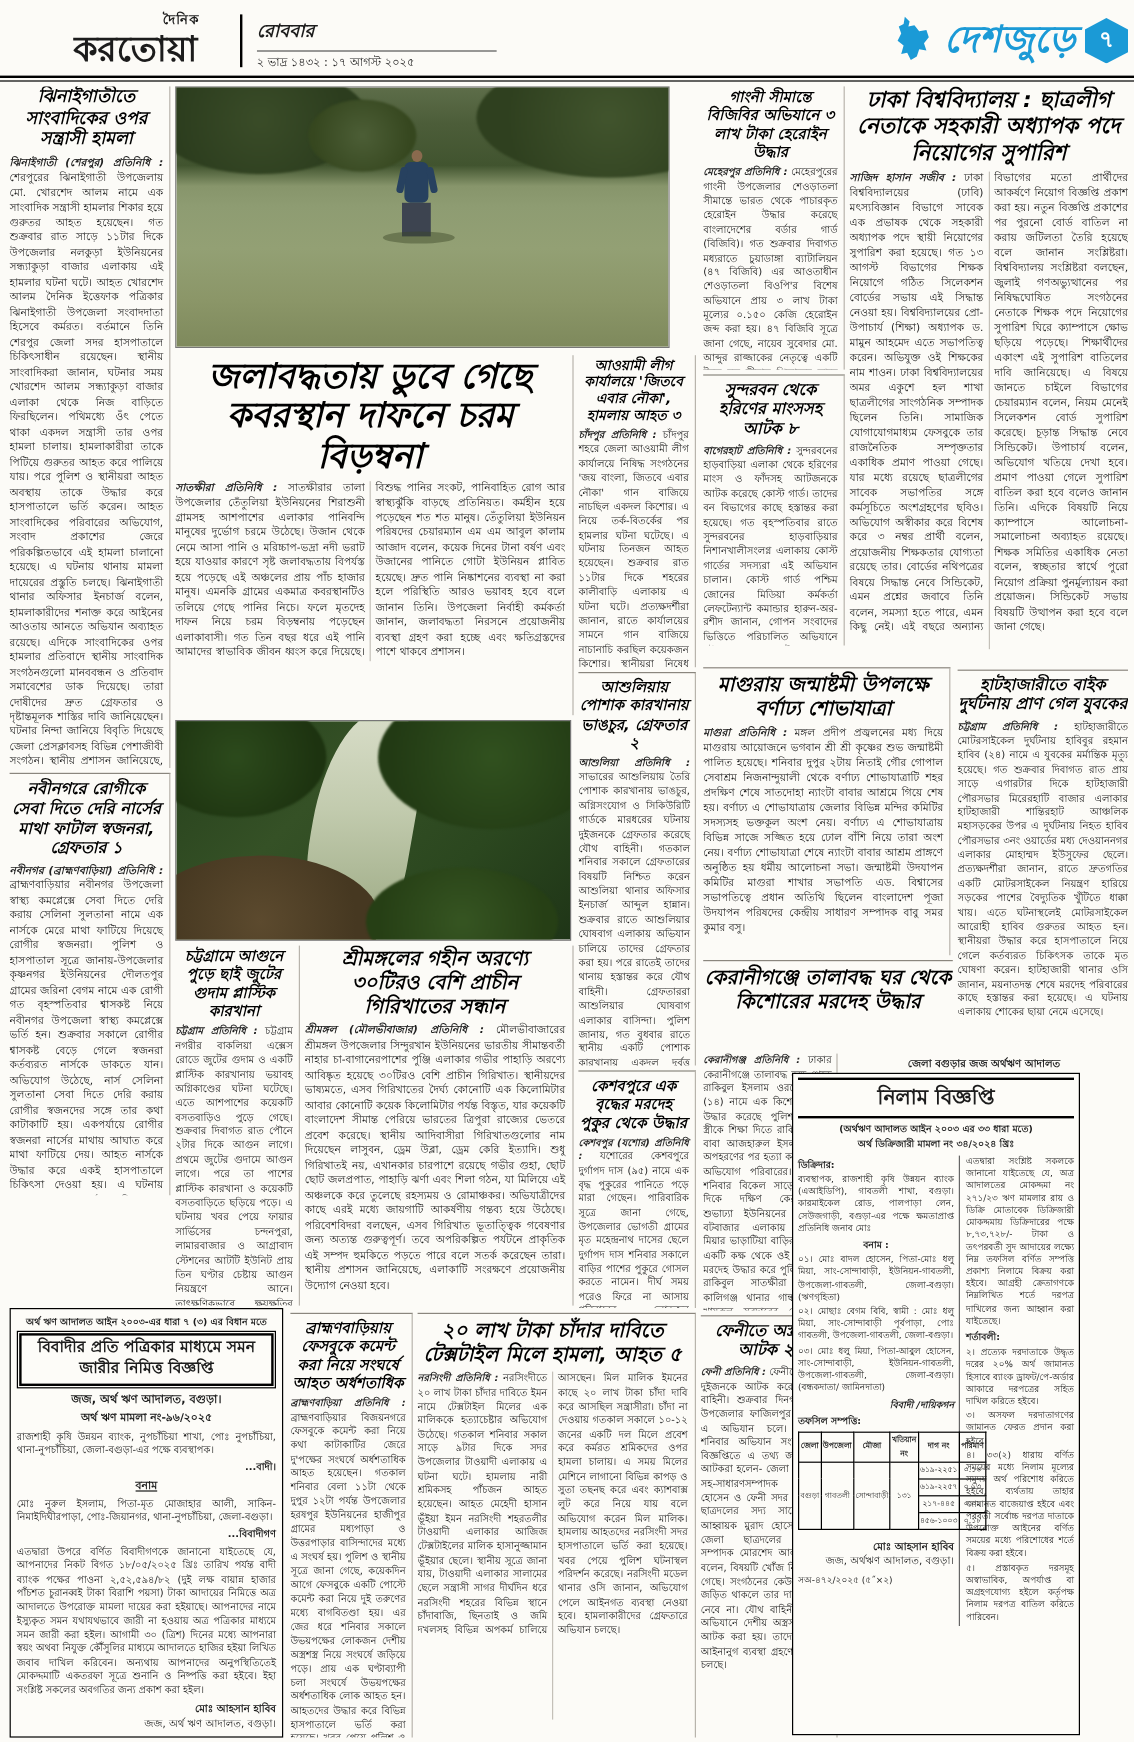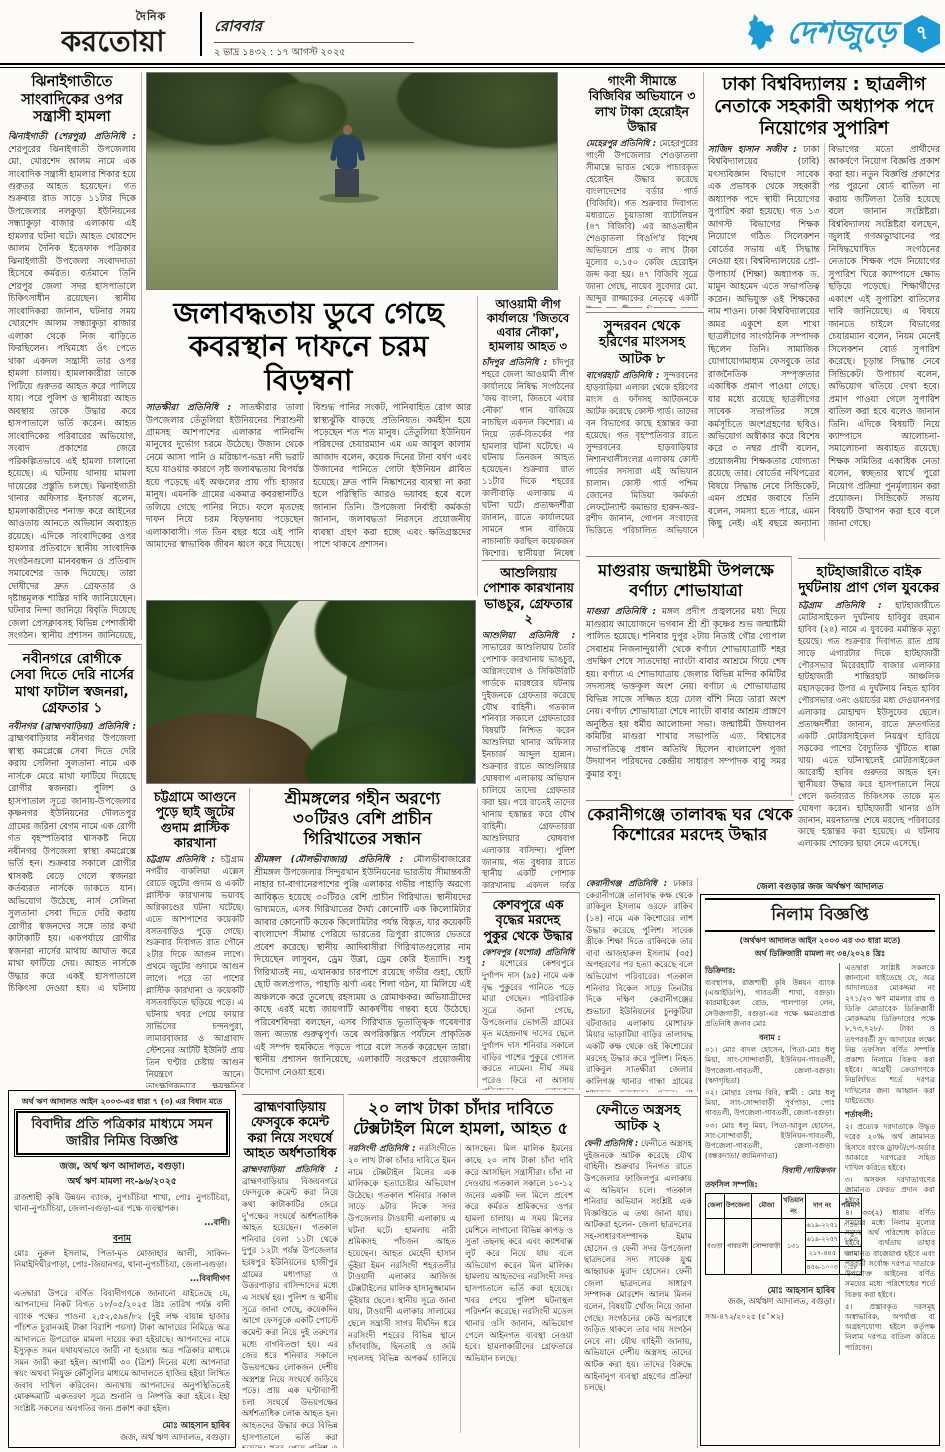--- a/index.html
+++ b/index.html
@@ -1,21 +1,21 @@
 <!DOCTYPE html>
 <html><head>
 <meta charset="utf-8">
 <style>
   html,body{margin:0;padding:0;background:#e8e6e0;}
   #page{position:relative;width:945px;height:1452px;background:#fcfbf7;margin:0 auto;
         font-family:"DejaVu Sans","Liberation Sans",sans-serif;color:#1c1c1c;overflow:hidden;}
   .blk{position:absolute;overflow:hidden;box-sizing:border-box;}
   .vr{border-right:1px solid #b8b4ac;}
   .ht{border-top:1px solid #8a867e;}
-  .hl{font-weight:bold;text-align:center;color:#000;line-height:1.22;margin:1px 0 4px;}
+  .hl{font-weight:bold;text-align:center;color:#000;line-height:1.22;margin:1px 0 4px;font-style:italic;}
   .h11{font-size:11.5px;} .h12{font-size:12.5px;} .h13{font-size:13.5px;} .h14{font-size:14.5px;}
   .h16{font-size:16.5px;} .h17{font-size:18px;} .h28{font-size:29px;line-height:1.15;font-weight:800;}
   .bd{font-size:8.8px;line-height:1.42;text-align:justify;color:#222;margin:0;}
   .bd .by{font-weight:bold;font-style:italic;}
   .cols2{column-count:2;column-gap:9px;column-rule:1px solid #c4c0b8;}
   
   #hdr-rule{position:absolute;left:0;top:63px;width:945px;border-top:2px solid #000;}
   #hdr-rule2{position:absolute;left:0;top:67px;width:945px;border-top:1px solid #000;}
   .logo-small{font-size:11px;font-weight:bold;text-align:center;letter-spacing:1px;}
   .logo-big{font-size:29px;font-weight:800;line-height:1;letter-spacing:0;}
@@ -216,21 +216,21 @@
       <p class="bd" style="font-size:8.2px;"><span class="by">নরসিংদী প্রতিনিধি :</span> <span>নরসিংদীতে ২০ লাখ টাকা চাঁদার দাবিতে ইমন নামে টেক্সটাইল মিলের এক মালিককে হত্যাচেষ্টার অভিযোগ উঠেছে। গতকাল শনিবার সকাল সাড়ে ৯টার দিকে সদর উপজেলার টাওয়াদী এলাকায় এ ঘটনা ঘটে। হামলায় নারী শ্রমিকসহ পাঁচজন আহত হয়েছেন। আহত মেহেদী হাসান ভূঁইয়া ইমন নরসিংদী শহরতলীর টাওয়াদী এলাকার আজিজ টেক্সটাইলের মালিক হাসানুজ্জামান ভূঁইয়ার ছেলে। স্থানীয় সূত্রে জানা যায়, টাওয়াদী এলাকার সালামের ছেলে সন্ত্রাসী সাগর দীর্ঘদিন ধরে নরসিংদী শহরের বিভিন্ন স্থানে চাঁদাবাজি, ছিনতাই ও জমি দখলসহ বিভিন্ন অপকর্ম চালিয়ে আসছেন। মিল মালিক ইমনের কাছে ২০ লাখ টাকা চাঁদা দাবি করে আসছিল সন্ত্রাসীরা। চাঁদা না দেওয়ায় গতকাল সকালে ১০-১২ জনের একটি দল মিলে প্রবেশ করে কর্মরত শ্রমিকদের ওপর হামলা চালায়। এ সময় মিলের মেশিনে লাগানো বিভিন্ন কাপড় ও সুতা তছনছ করে এবং ক্যাশবাক্স লুট করে নিয়ে যায় বলে অভিযোগ করেন মিল মালিক। হামলায় আহতদের নরসিংদী সদর হাসপাতালে ভর্তি করা হয়েছে। খবর পেয়ে পুলিশ ঘটনাস্থল পরিদর্শন করেছে। নরসিংদী মডেল থানার ওসি জানান, অভিযোগ পেলে আইনগত ব্যবস্থা নেওয়া হবে। হামলাকারীদের গ্রেফতারে অভিযান চলছে।</span></p>
     </div>
   </div>
 
   <div class="blk vr ht" style="left:584px;top:1096px;width:114px;height:352px;padding:3px 5px 0 0;">
     <div class="hl h13">ফেনীতে অস্ত্রসহ আটক ২</div>
     <p class="bd" style="font-size:8.2px;"><span class="by">ফেনী প্রতিনিধি :</span> <span>ফেনীতে অস্ত্রসহ দুইজনকে আটক করেছে যৌথ বাহিনী। শুক্রবার দিনগত রাতে উপজেলার ফাজিলপুর এলাকায় এ অভিযান চলে। গতকাল শনিবার অভিযান সংশ্লিষ্ট এক বিজ্ঞপ্তিতে এ তথ্য জানা যায়। আটকরা হলেন- জেলা ছাত্রদলের সহ-সাধারণসম্পাদক ইমাম হোসেন ও ফেনী সদর উপজেলা ছাত্রদলের সদ্য সাবেক যুগ্ম আহ্বায়ক মুরাদ হোসেন। ফেনী জেলা ছাত্রদলের সাধারণ সম্পাদক মোরশেদ আলম মিলন বলেন, বিষয়টি খোঁজ নিয়ে জানা গেছে। সংগঠনের কেউ অপরাধে জড়িত থাকলে তার দায় সংগঠন নেবে না। যৌথ বাহিনী জানায়, অভিযানে দেশীয় অস্ত্রসহ তাদের আটক করা হয়। তাদের বিরুদ্ধে আইনানুগ ব্যবস্থা গ্রহণের প্রক্রিয়া চলছে।</span></p>
   </div>
 
   <div class="blk preline" style="left:700px;top:880px;width:240px;height:13px;">জেলা বগুড়ার জজ অর্থঋণ আদালত</div>
-  <div class="blk noticebox" style="left:700px;top:894px;width:240px;height:552px;padding:2px 4px;">
+  <div class="blk noticebox" style="left:660px;top:894px;width:240px;height:552px;padding:2px 4px;">
     <div class="auc-title">নিলাম বিজ্ঞপ্তি</div>
     <div class="auc-sub">(অর্থঋণ আদালত আইন ২০০৩ এর ৩৩ ধারা মতে)</div>
     <div class="auc-sub" style="margin-bottom:3px;">অর্থ ডিক্রিজারী মামলা নং ৩৪/২০২৪ খ্রিঃ</div>
     <div class="auc-cols">
       <div class="auc-left">
         <div class="auc-label">ডিক্রিদার:</div>
         <p class="auc-p">ব্যবস্থাপক, রাজশাহী কৃষি উন্নয়ন ব্যাংক (এআইডিপি), গাবতলী শাখা, বগুড়া। কারমাইকেল রোড, পালপাড়া লেন, সেউজগাড়ী, বগুড়া-এর পক্ষে ক্ষমতাপ্রাপ্ত প্রতিনিধি জনাব মোঃ</p>
         <div class="auc-label" style="text-align:center;">বনাম :</div>
         <p class="auc-p">০১। মোঃ বাদল হোসেন, পিতা-মোঃ ধলু মিয়া, সাং-সোন্দাবাড়ী, ইউনিয়ন-গাবতলী, উপজেলা-গাবতলী, জেলা-বগুড়া। (ঋণগৃহিতা)</p>
         <p class="auc-p">০২। মোছাঃ বেগম বিবি, স্বামী : মোঃ ধলু মিয়া, সাং-সোন্দাবাড়ী পূর্বপাড়া, পোঃ গাবতলী, উপজেলা-গাবতলী, জেলা-বগুড়া।</p>

